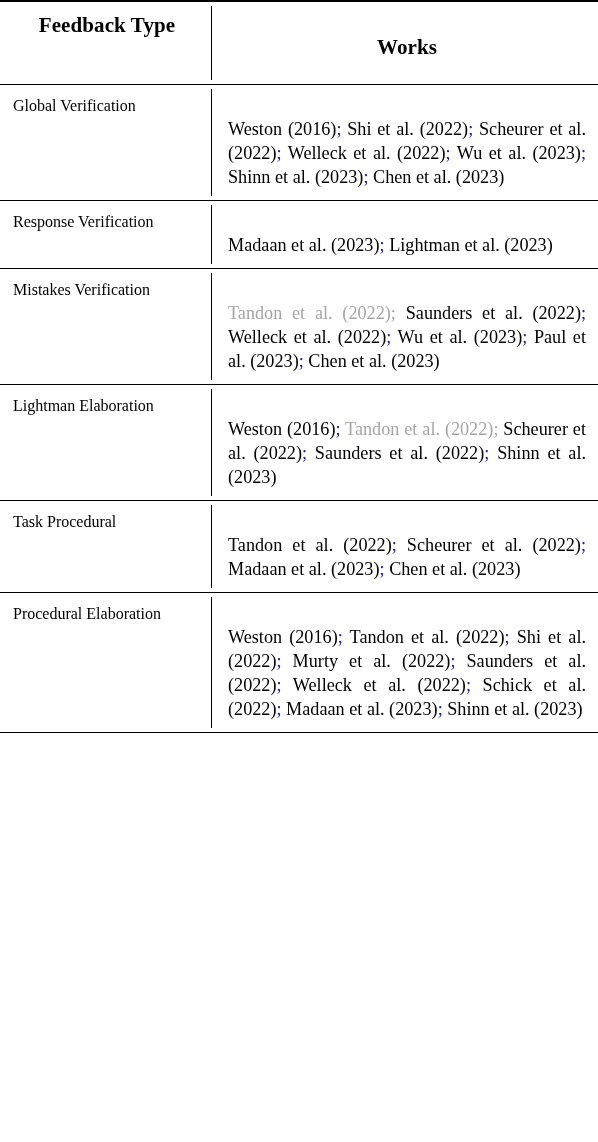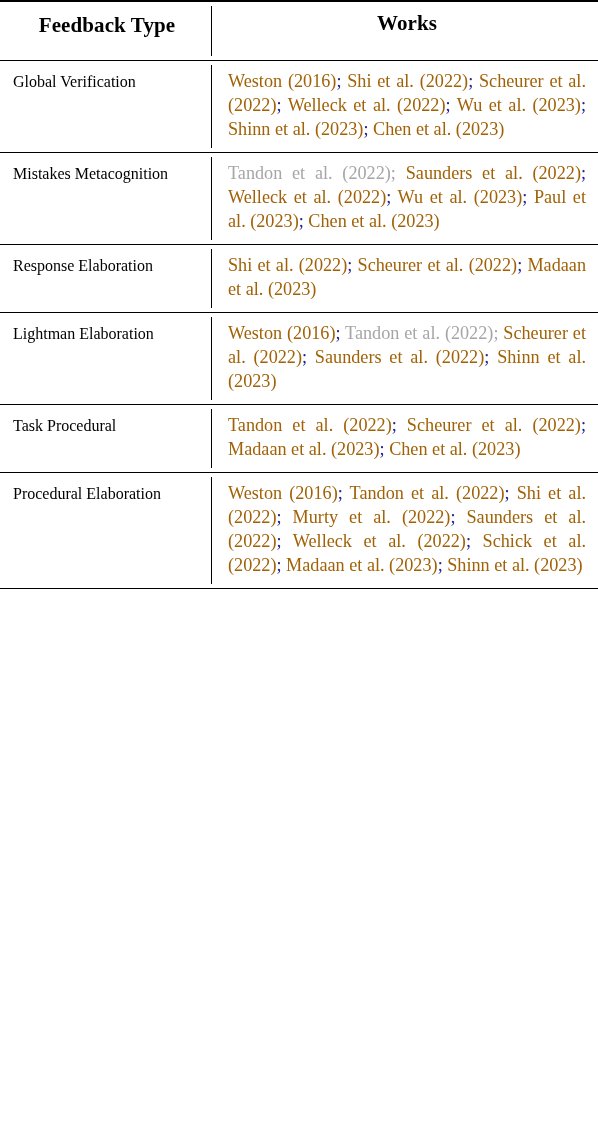--- a/index.html
+++ b/index.html
@@ -50,20 +50,21 @@
 
   
   .cell-type {
     padding: 10px 10px 11px 13px;
     box-sizing: border-box;
   }
   .cell-works {
     padding: 8px 12px 11px 17px;
     box-sizing: border-box;
     border-left: 1.3px solid #000;
+    margin-top: 24px;
   }
 
   
   td.works-cell, th.works-cell {
     position: relative;
     border-left: none;
   }
   td.works-cell > .cell-works,
   th.works-cell > .cell-works {
     border-left: none;
@@ -103,21 +104,21 @@
   }
   .works-text.plain {
     color: #000000;
     text-align: left;
   }
 
   .cite-dim {
     color: #a6a6a6;
   }
   .cite {
-    color: #a16207;
+    color: #000000;
   }
   .punct {
     color: #21219b;
   }
   .punct-dim {
     color: #a6a6a6;
   }
 
   
   .header-cell-inner {
@@ -156,38 +157,38 @@
           </td>
           <td class="works-cell">
             <div class="cell-works">
               <div class="works-text"><span class="cite">Weston (2016)</span><span class="punct">; </span><span class="cite">Shi et al. (2022)</span><span class="punct">; </span><span class="cite">Scheurer et al. (2022)</span><span class="punct">; </span><span class="cite">Welleck et al. (2022)</span><span class="punct">; </span><span class="cite">Wu et al. (2023)</span><span class="punct">; </span><span class="cite">Shinn et al. (2023)</span><span class="punct">; </span><span class="cite">Chen et al. (2023)</span></div>
             </div>
           </td>
         </tr>
         <tr class="body-row">
           <td>
             <div class="cell-type">
-              <div class="type-text">Mistakes Metacognition</div>
+              <div class="type-text">Response Verification</div>
+            </div>
+          </td>
+          <td class="works-cell">
+            <div class="cell-works">
+              <div class="works-text"><span class="cite">Madaan et al. (2023)</span><span class="punct">; </span><span class="cite">Lightman et al. (2023)</span></div>
+            </div>
+          </td>
+        </tr>
+        <tr class="body-row">
+          <td>
+            <div class="cell-type">
+              <div class="type-text">Mistakes Verification</div>
             </div>
           </td>
           <td class="works-cell">
             <div class="cell-works">
               <div class="works-text"><span class="cite-dim">Tandon et al. (2022)</span><span class="punct-dim">; </span><span class="cite">Saunders et al. (2022)</span><span class="punct">; </span><span class="cite">Welleck et al. (2022)</span><span class="punct">; </span><span class="cite">Wu et al. (2023)</span><span class="punct">; </span><span class="cite">Paul et al. (2023)</span><span class="punct">; </span><span class="cite">Chen et al. (2023)</span></div>
-            </div>
-          </td>
-        </tr>
-        <tr class="body-row">
-          <td>
-            <div class="cell-type">
-              <div class="type-text">Response Elaboration</div>
-            </div>
-          </td>
-          <td class="works-cell">
-            <div class="cell-works">
-              <div class="works-text"><span class="cite">Shi et al. (2022)</span><span class="punct">; </span><span class="cite">Scheurer et al. (2022)</span><span class="punct">; </span><span class="cite">Madaan et al. (2023)</span></div>
             </div>
           </td>
         </tr>
         <tr class="body-row">
           <td>
             <div class="cell-type">
               <div class="type-text">Lightman Elaboration</div>
             </div>
           </td>
           <td class="works-cell">

